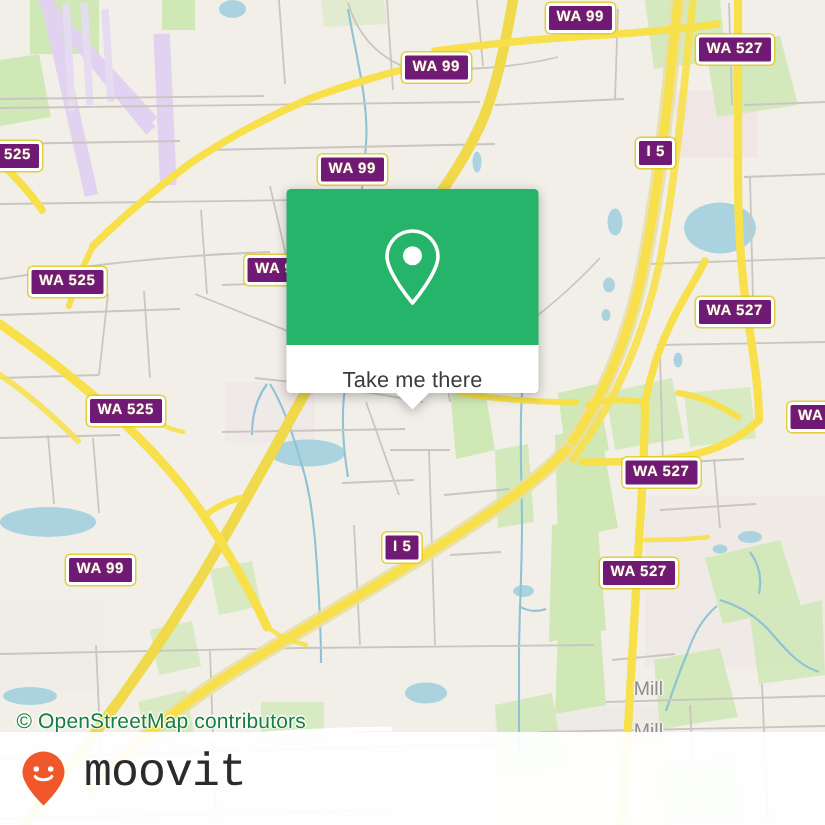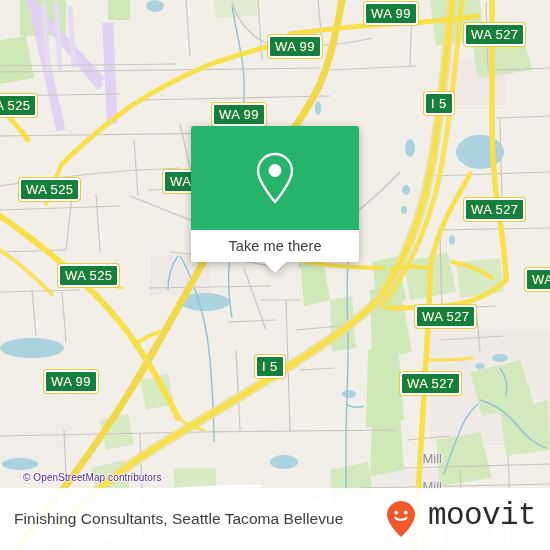--- a/index.html
+++ b/index.html
@@ -10,67 +10,67 @@
   }
   #stage{position:absolute;inset:0;width:550px;height:550px;overflow:hidden;}
 
   
   #map{position:absolute;left:0;top:0;width:550px;height:550px;background:#f2efe9;}
   #map svg{display:block;width:550px;height:550px;}
 
   
   .shield{
     position:absolute;
-    background:#15803d;
+    background:#701a75;
     border:2px solid #ffffff;
     border-radius:3px;
     color:#ffffff;
-    font-size:13px;
-    font-weight:normal;
+    font-size:10px;
+    font-weight:bold;
     line-height:1;
     padding:2.5px 5px 3.5px 5px;
     letter-spacing:0.4px;
     white-space:nowrap;
     box-shadow:0 0 0 1px rgba(225,200,30,.85);
     text-shadow:0 0 1px rgba(190,165,20,.55);
   }
   .place-label{
     position:absolute;
     color:#8d8d8d;
     font-size:13px;
     line-height:14px;
     text-align:right;
     white-space:pre;
     text-shadow:
       -1.2px 0 rgba(242,239,233,.95), 1.2px 0 rgba(242,239,233,.95),
       0 -1.2px rgba(242,239,233,.95), 0 1.2px rgba(242,239,233,.95);
   }
   .osm-credit{
-    position:absolute;left:23px;top:472px;
-    font-size:10px;color:#4c1d95;letter-spacing:.1px;
+    position:absolute;left:11px;top:472px;
+    font-size:14px;color:#15803d;letter-spacing:.1px;
     text-shadow:
       -1px 0 rgba(255,255,255,.9), 1px 0 rgba(255,255,255,.9),
       0 -1px rgba(255,255,255,.9), 0 1px rgba(255,255,255,.9);
   }
 
   
   #popup{
     position:absolute;left:191px;top:126px;width:168px;
     filter:drop-shadow(0 2px 4px rgba(0,0,0,.28));
   }
   #popup-hero{
     height:104px;background:#26b36a;
     border-radius:3px 3px 0 0;
     display:flex;align-items:center;justify-content:center;
   }
   #popup-hero svg{display:block;}
   #popup-action{
     height:32px;background:#ffffff;
     border-radius:0 0 3px 3px;
-    display:flex;align-items:center;justify-content:center;
+    display:flex;align-items:flex-end;justify-content:center;
   }
   #popup-action span{
     font-size:14.5px;color:#3c3c3c;letter-spacing:.1px;
   }
   #popup-tail{
     position:absolute;left:50%;top:136px;transform:translateX(-50%);
     width:0;height:0;
     border-left:11px solid transparent;
     border-right:11px solid transparent;
     border-top:11px solid #ffffff;
@@ -343,21 +343,20 @@
           <circle cx="21" cy="19.5" r="6.4" fill="#ffffff"></circle>
         </svg>
       </span>
     </div>
     <div id="popup-action">
       <span>Take me there</span>
     </div>
   </div>
 
   <div id="footer">
-    <div id="footer-title">Finishing Consultants, Seattle Tacoma Bellevue</div>
     <div id="brand">
       <span>
         <svg width="30" height="38" viewBox="0 0 30 38" xmlns="http://www.w3.org/2000/svg">
           <path d="M15 1 C7.3 1 1 7.3 1 15 C1 24 15 37 15 37 C15 37 29 24 29 15 C29 7.3 22.7 1 15 1 Z" fill="#f0572a"></path>
           <circle cx="10.2" cy="12.6" r="1.85" fill="#ffffff"></circle>
           <circle cx="19.8" cy="12.6" r="1.85" fill="#ffffff"></circle>
           <path d="M9.4 17.6 C11.4 20.6 18.6 20.6 20.6 17.6" fill="none" stroke="#ffffff" stroke-width="2" stroke-linecap="round"></path>
         </svg>
       </span>
       <span id="brand-word">moovit</span>

